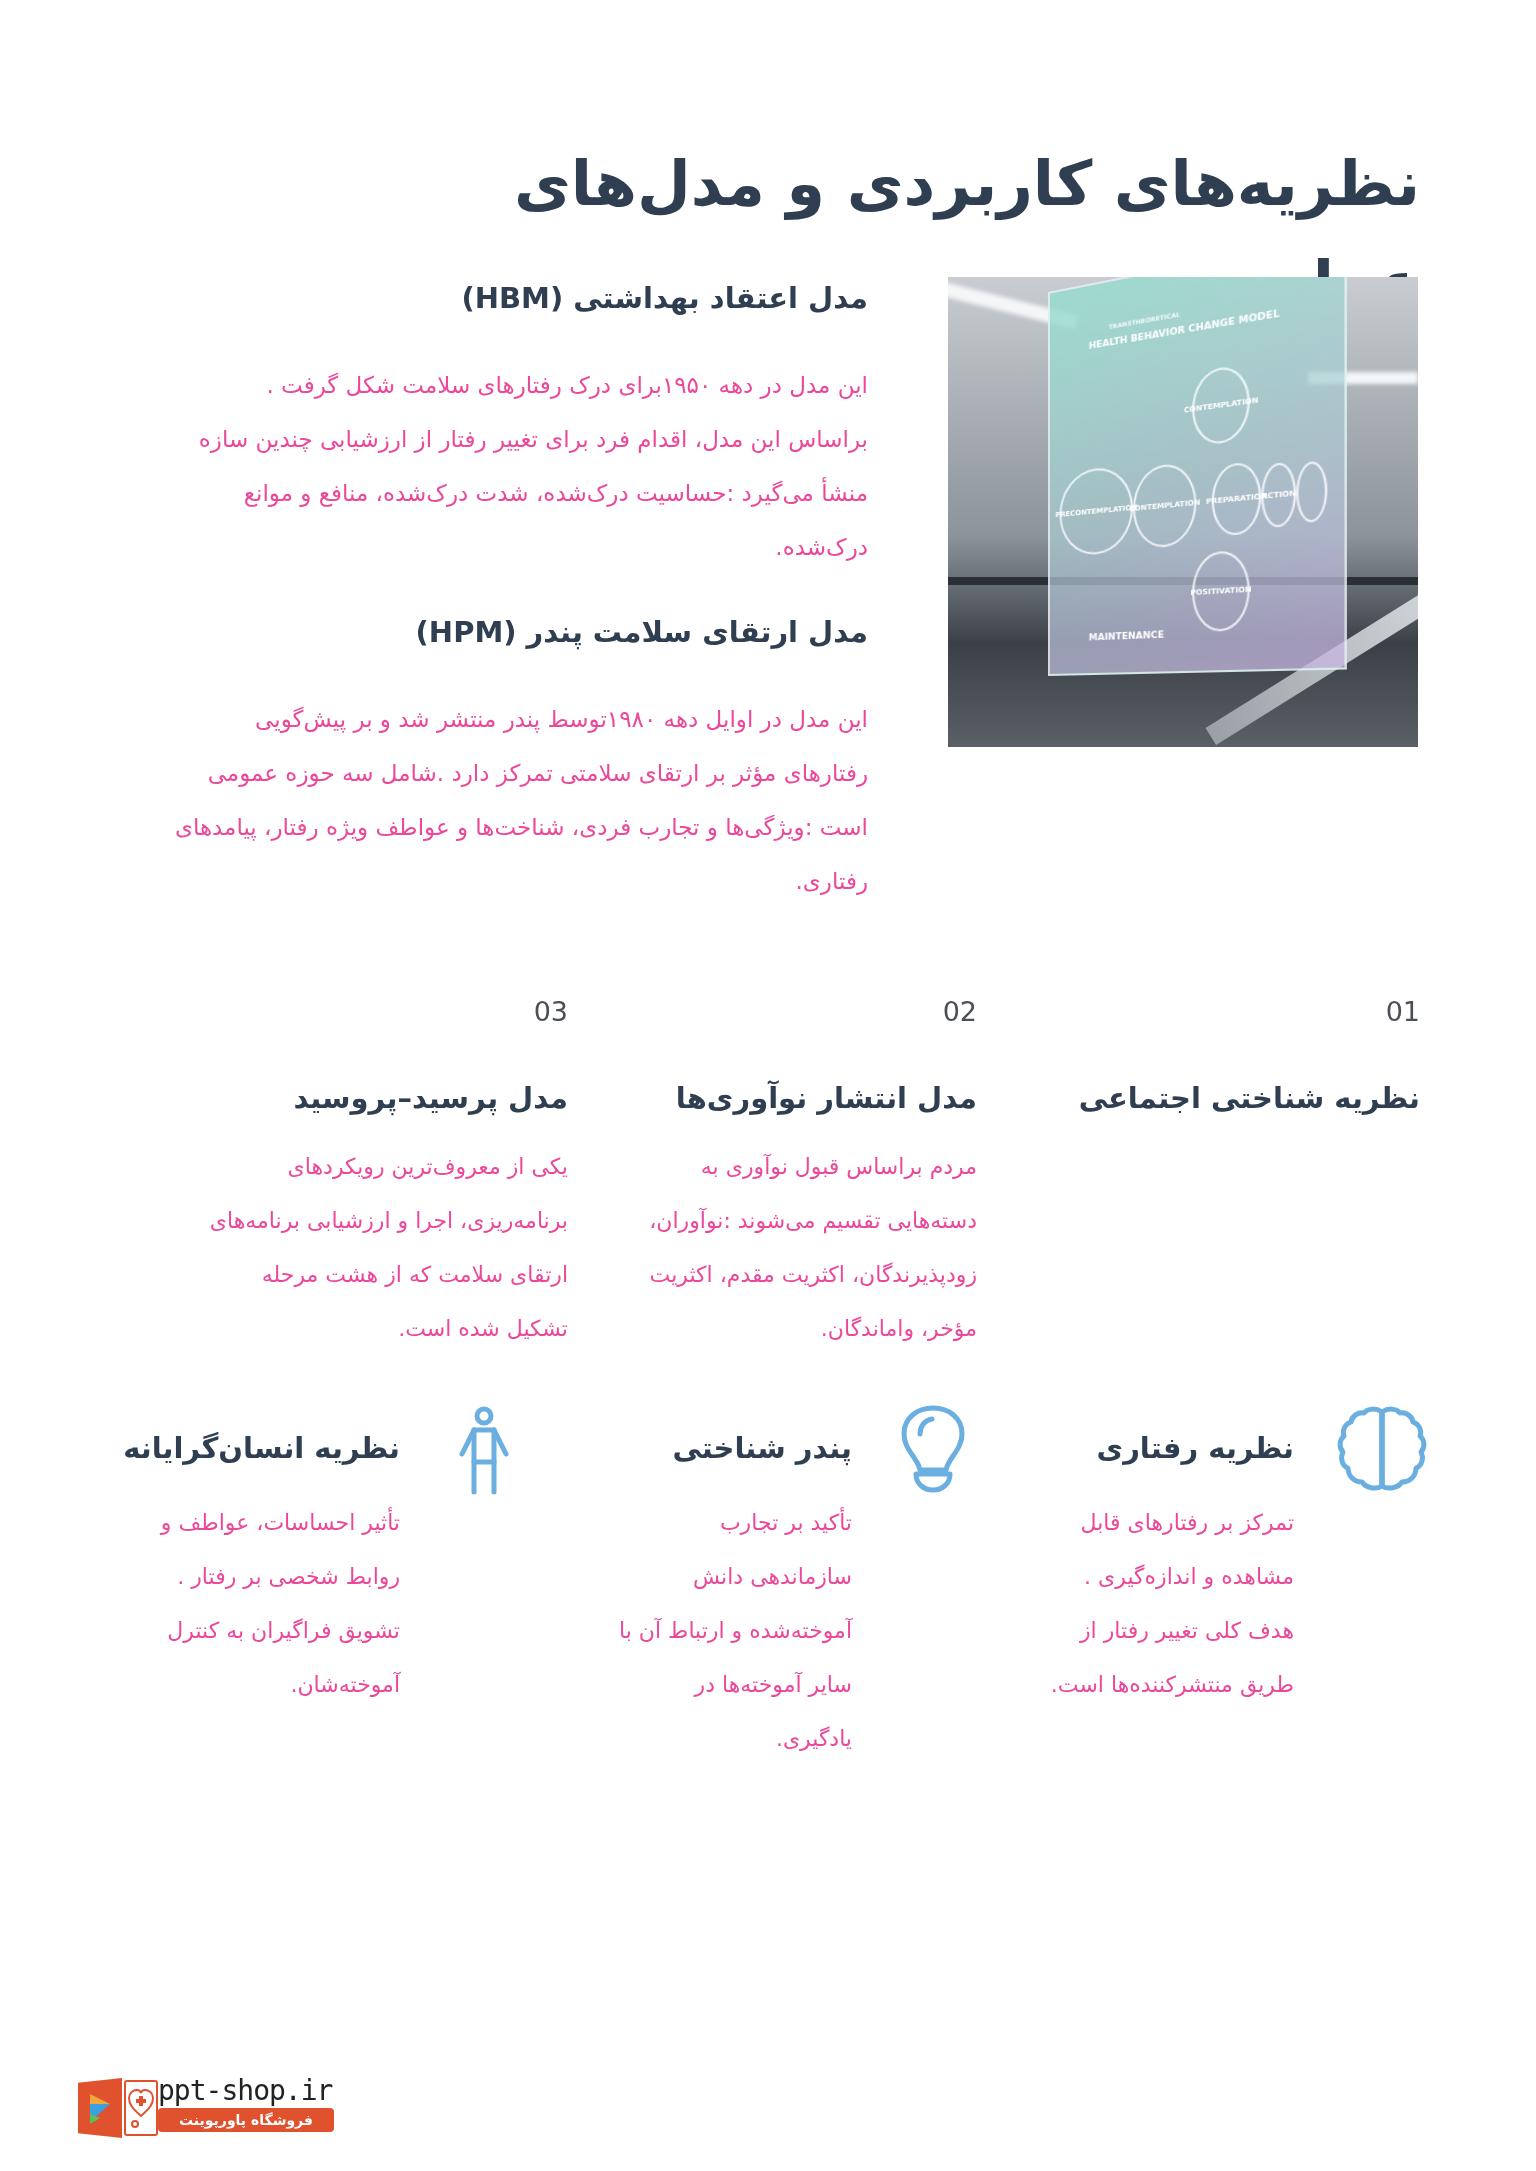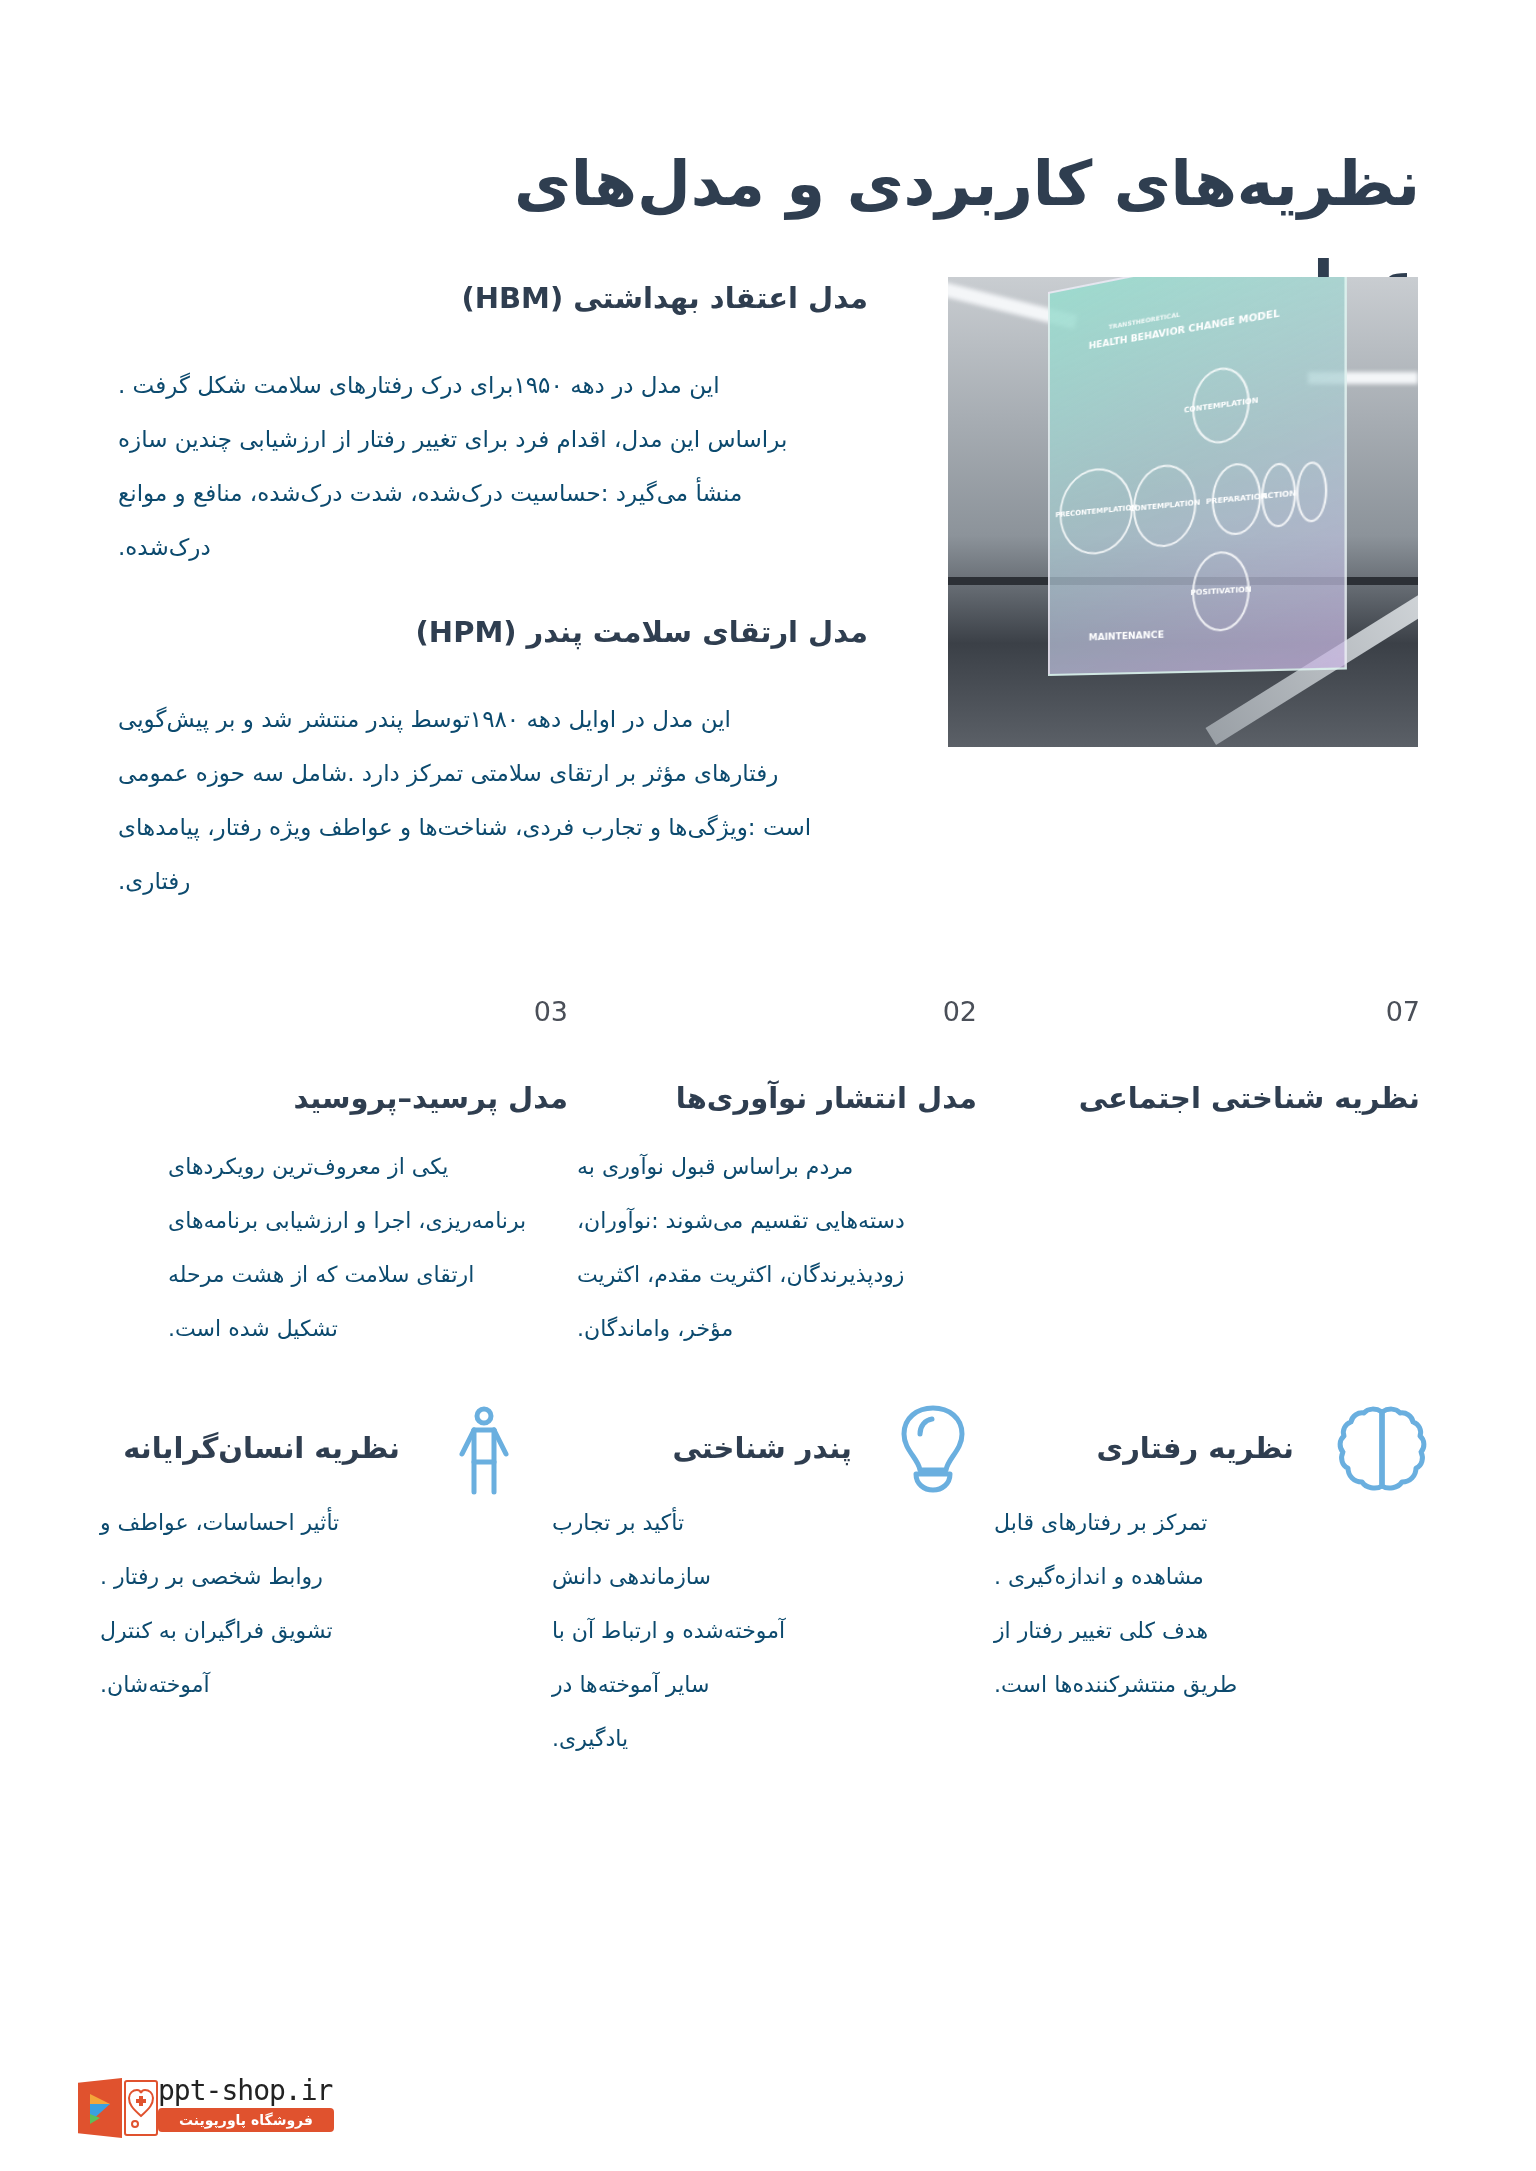--- a/index.html
+++ b/index.html
@@ -14,22 +14,22 @@
       font-family: "DejaVu Sans", sans-serif; font-weight: bold;
       font-size: 62px; line-height: 100px; color: #2f3e50;
       direction: rtl; text-align: right; letter-spacing: -1px;
     }
 
     .sec-heading {
       font-family: "DejaVu Sans", sans-serif; font-weight: bold;
       color: #2f3e50; direction: rtl; text-align: right; margin: 0;
     }
     .body-text {
-      font-family: "DejaVu Sans", sans-serif; color: #0c4a6e;
-      direction: rtl; text-align: left; margin: 0;
+      font-family: "DejaVu Sans", sans-serif; color: #ec4899;
+      direction: rtl; text-align: right; margin: 0;
     }
 
     
     .model-block { position: absolute; right: 668px; width: 750px; }
     .model-block .sec-heading { font-size: 29px; line-height: 40px; }
     .model-block .body-text { font-size: 23px; line-height: 54px; margin-top: 40px; }
 
     .hero-image {
       position: absolute; left: 948px; top: 277px; width: 470px; height: 470px;
       overflow: hidden;
@@ -127,21 +127,21 @@
     <div class="ring" style="left:84px; top:184px; width:56px; height:74px;">CONTEMPLATION</div>
     <div class="ring" style="left:158px; top:190px; width:40px; height:62px;">PREPARATION</div>
     <div class="ring" style="left:202px; top:194px; width:26px; height:54px;">ACTION</div>
     <div class="ring" style="left:232px; top:196px; width:22px; height:50px;"></div>
     <div class="ring" style="left:140px; top:270px; width:48px; height:70px;">POSITIVATION</div>
     <div class="panel-text" style="left:40px; top:340px; font-size:9px;">MAINTENANCE</div>
   </div>
 </div>
 
 <section class="num-col rtl" style="right:116px; top:994px;">
-  <div class="num">07</div>
+  <div class="num">01</div>
   <h3 class="sec-heading">نظریه شناختی اجتماعی</h3>
 </section>
 
 <section class="num-col rtl" style="right:559px; top:994px;">
   <div class="num">02</div>
   <h3 class="sec-heading">مدل انتشار نوآوری‌ها</h3>
   <div class="body-text">
     <div>مردم براساس قبول نوآوری به</div>
     <div>دسته‌هایی تقسیم می‌شوند :نوآوران،</div>
     <div>زودپذیرندگان، اکثریت مقدم، اکثریت</div>

